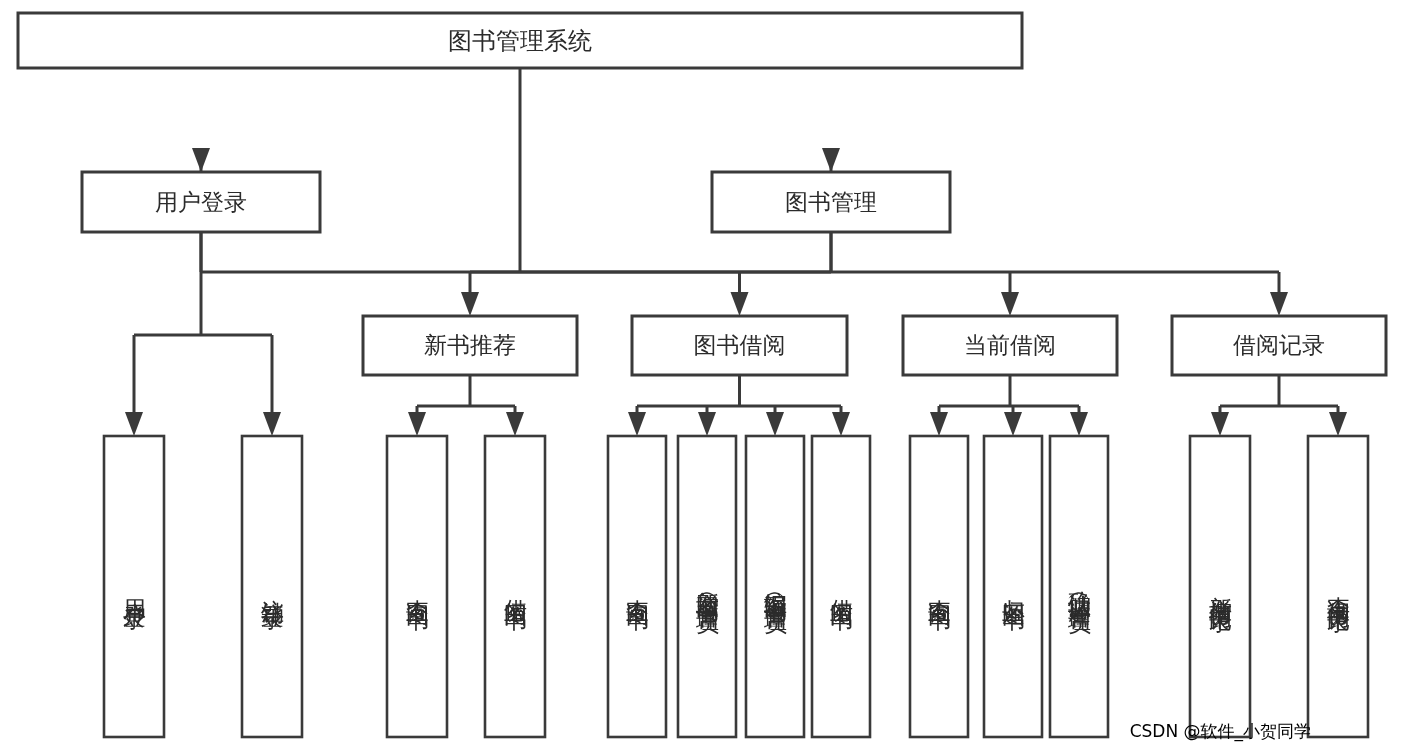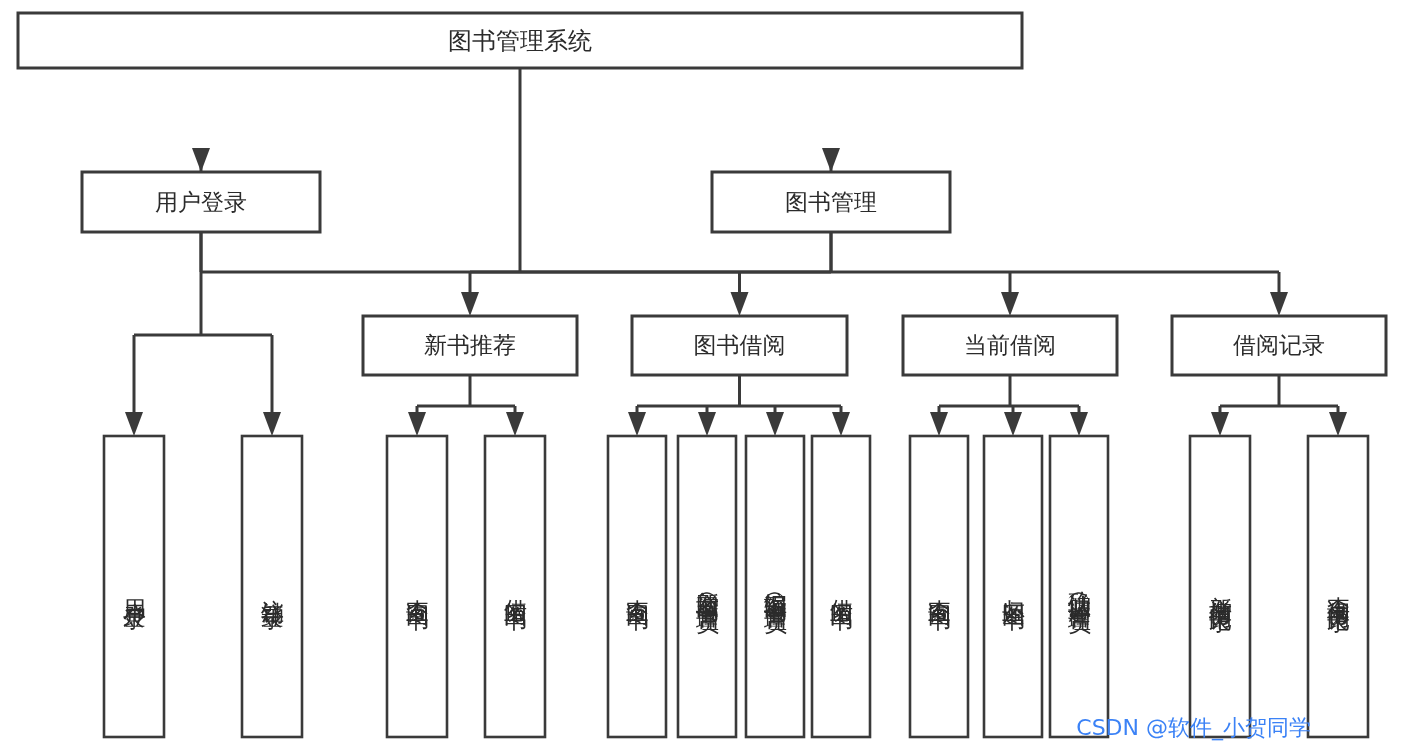--- a/index.html
+++ b/index.html
@@ -74,22 +74,22 @@
     color: #2b2b2b;
     letter-spacing: 3px;
     white-space: nowrap;
     text-align: center;
   }
   .watermark {
     position: absolute;
     right: 8px;
     bottom: 4px;
     font-family: "DejaVu Sans", "Liberation Sans", sans-serif;
-    font-size: 22px;
-    color: #3b82f6;
+    font-size: 17px;
+    color: #000000;
     white-space: nowrap;
     user-select: none;
   }
 </style>
 </head>
 <body>
 
 <div id="diagram-root">
   <svg class="diagram-canvas" viewBox="0 0 1405 747">
     <g id="connector-layer">

